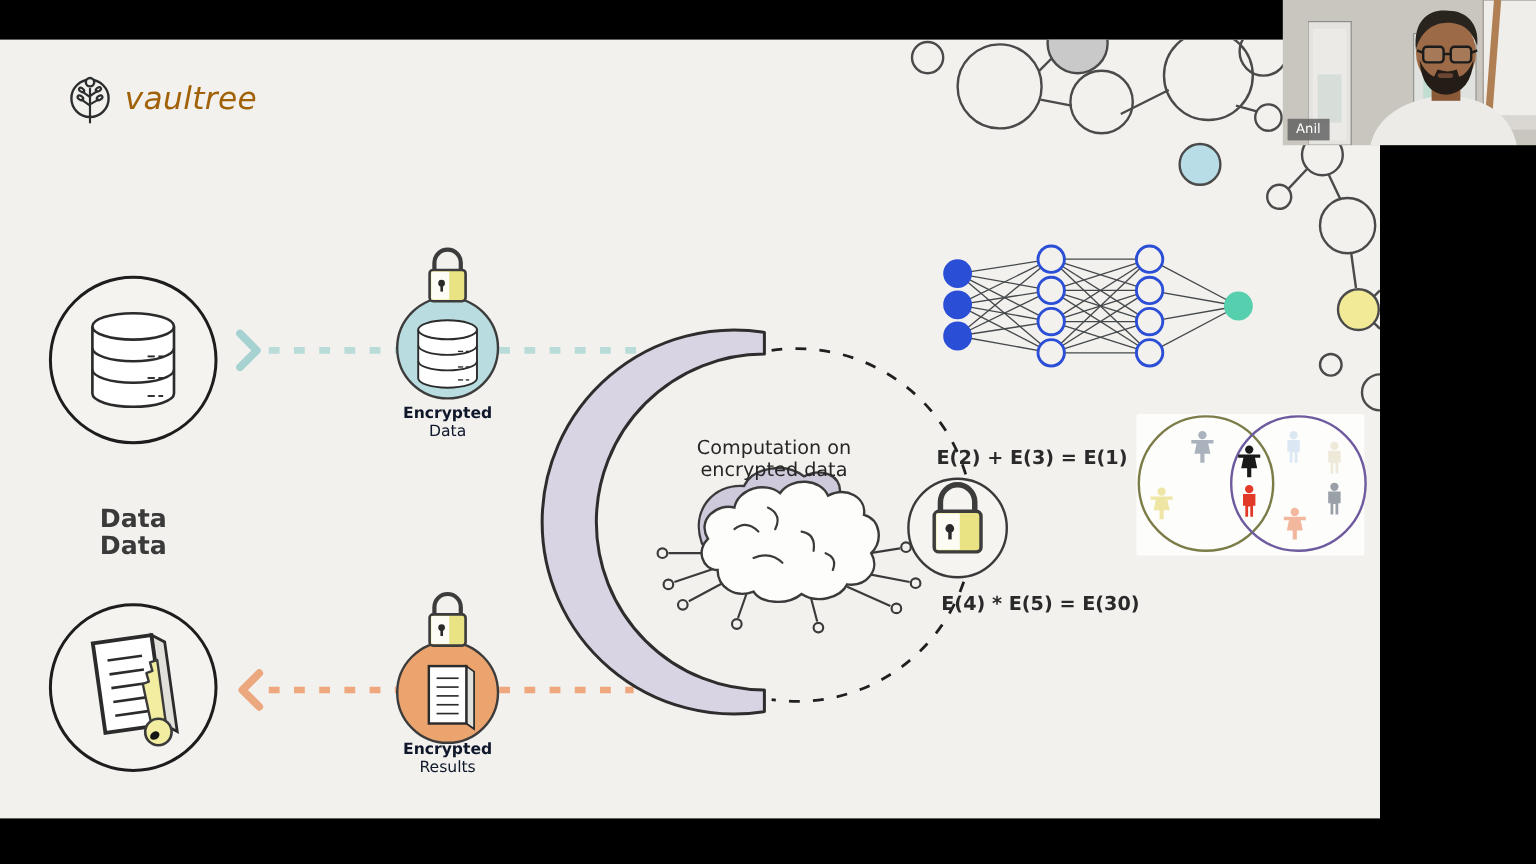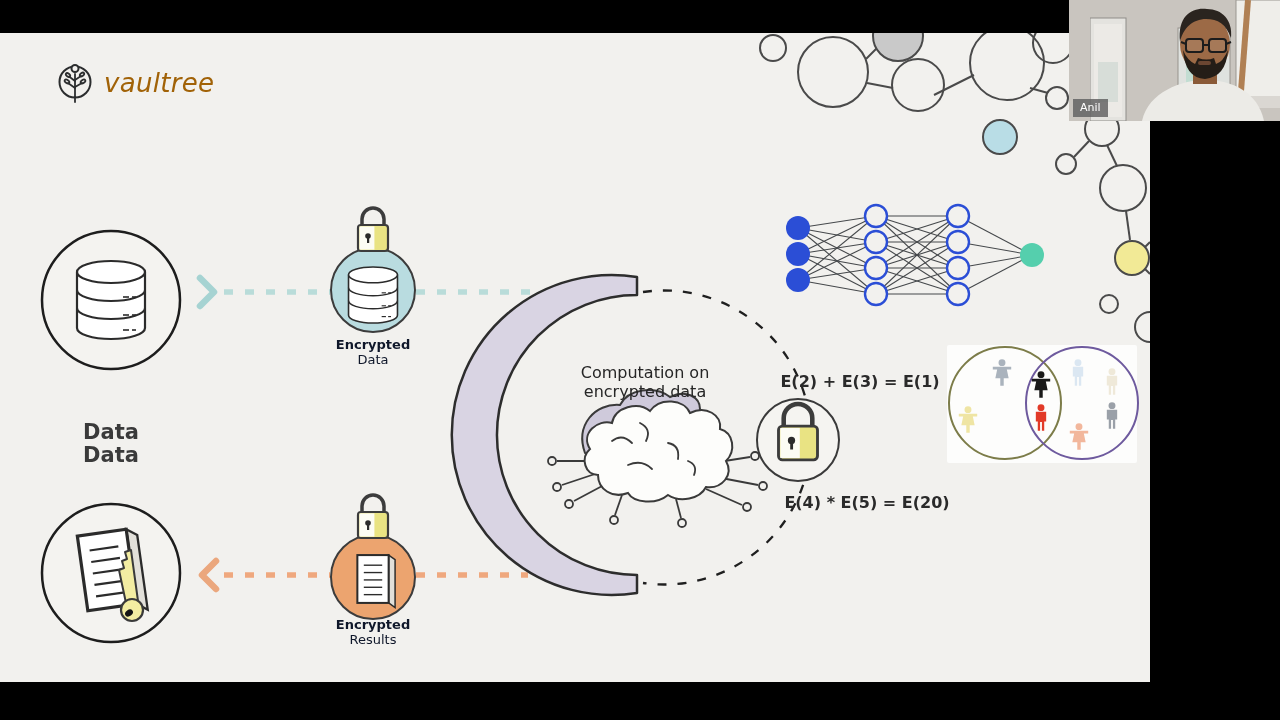--- a/index.html
+++ b/index.html
@@ -311,21 +311,21 @@
     <div class="b">Encrypted</div>
     <div>Results</div>
   </div>
 
   <div class="lbl comp-lbl">
     <div>Computation on</div>
     <div>encrypted data</div>
   </div>
 
   <div class="eq eq1">E(2) + E(3) = E(1)</div>
-  <div class="eq eq2">E(4) * E(5) = E(20)</div>
+  <div class="eq eq2">E(4) * E(5) = E(30)</div>
 </div>
 
 <div class="webcam">
   <svg width="211" height="121" viewBox="0 0 211 121">
     <rect width="211" height="121" fill="#c9c5bf"></rect>
     <rect x="0" y="18" width="36" height="103" fill="#e4e3df" stroke="#8f8d89"></rect>
     <rect x="4" y="24" width="28" height="93" fill="#eceae6"></rect>
     <rect x="8" y="62" width="20" height="40" fill="#d7ddd8"></rect>
     <rect x="88" y="28" width="52" height="62" fill="#dfe2df" stroke="#98948e"></rect>
     <rect x="96" y="58" width="30" height="32" fill="#c2ddd2"></rect>

